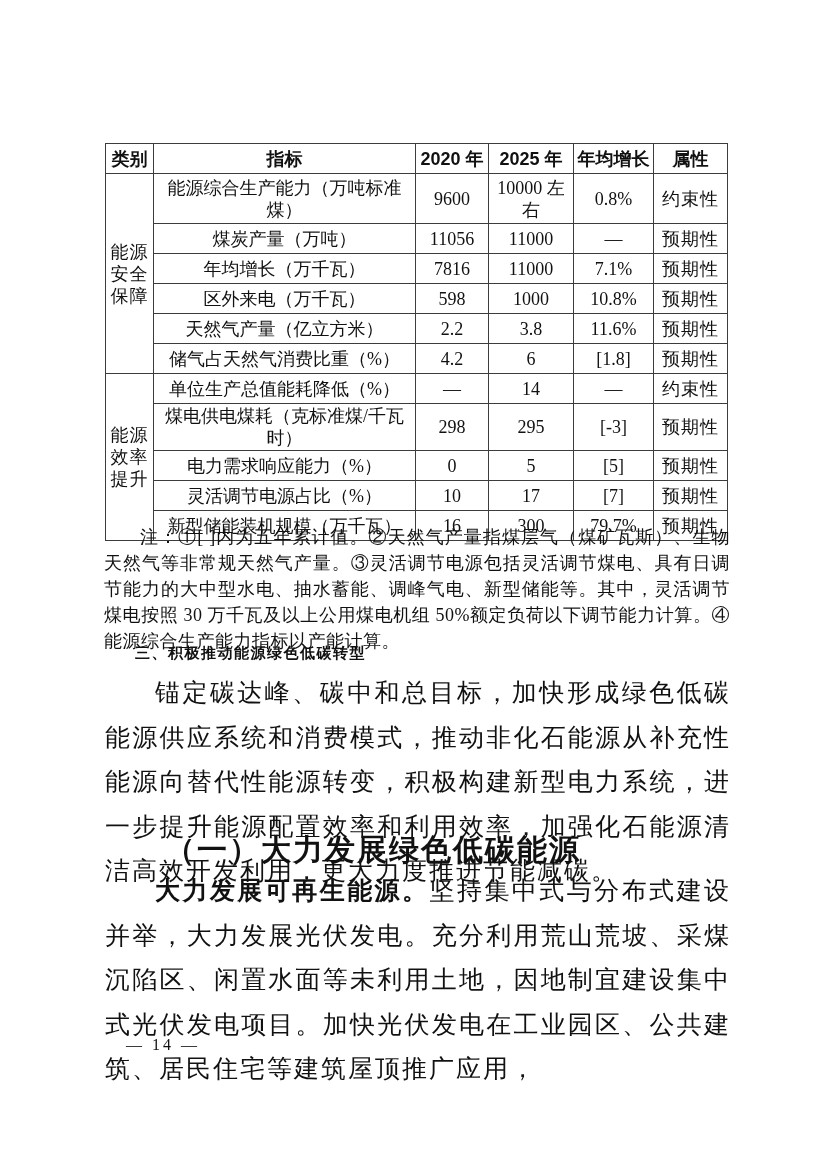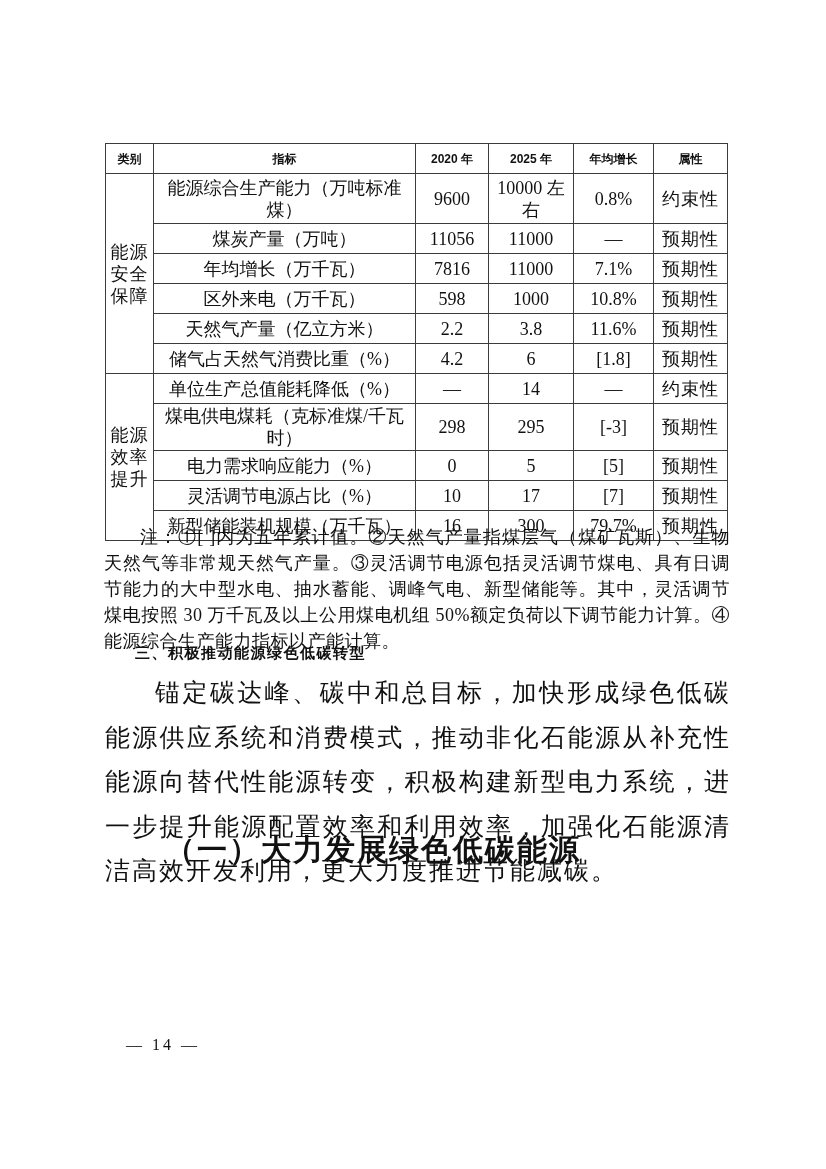--- a/index.html
+++ b/index.html
@@ -12,21 +12,21 @@
   .tbl{
     position:absolute;left:105px;top:143px;width:622px;
     border-collapse:collapse;table-layout:fixed;
   }
   .tbl th,.tbl td{
     border:1px solid #3c3c3c;text-align:center;vertical-align:middle;
     padding:1px 2px;font-size:18px;line-height:22px;overflow:hidden;
   }
   .tbl thead th{
     font-family:"Liberation Sans","DejaVu Sans",sans-serif;
-    font-weight:bold;font-size:12px;height:27px;
+    font-weight:bold;font-size:18px;height:27px;
   }
   .tbl tbody tr{height:30px;}
   .tbl tbody tr.tall{height:50px;}
   .cat{font-size:19px;line-height:25px;letter-spacing:1px;}
   .ind{font-size:18px;}
   .num{font-size:19px;}
   .attr{font-size:18px;letter-spacing:1px;}
   
   .note{
     position:absolute;left:104px;top:524px;width:626px;margin:0;
@@ -175,16 +175,17 @@
   </table>
 
   <p class="note">注：①[ ]内为五年累计值。②天然气产量指煤层气（煤矿瓦斯）、生物天然气等非常规天然气产量。③灵活调节电源包括灵活调节煤电、具有日调节能力的大中型水电、抽水蓄能、调峰气电、新型储能等。其中，灵活调节煤电按照 30 万千瓦及以上公用煤电机组 50%额定负荷以下调节能力计算。④能源综合生产能力指标以产能计算。</p>
 
   <h2 class="heading">三、积极推动能源绿色低碳转型</h2>
 
   <p class="para p1">锚定碳达峰、碳中和总目标，加快形成绿色低碳能源供应系统和消费模式，推动非化石能源从补充性能源向替代性能源转变，积极构建新型电力系统，进一步提升能源配置效率和利用效率，加强化石能源清洁高效开发利用，更大力度推进节能减碳。</p>
 
   <h3 class="subheading">（一）大力发展绿色低碳能源</h3>
 
+  <p class="para p2"><b>大力发展可再生能源。</b><span>坚持集中式与分布式建设并举，大力发展光伏发电。充分利用荒山荒坡、采煤沉陷区、闲置水面等未利用土地，因地制宜建设集中式光伏发电项目。加快光伏发电在工业园区、公共建筑、居民住宅等建筑屋顶推广应用，</span></p>
 
   <div class="footer">— 14 —</div>
 
 </div>
 
 </body></html>

